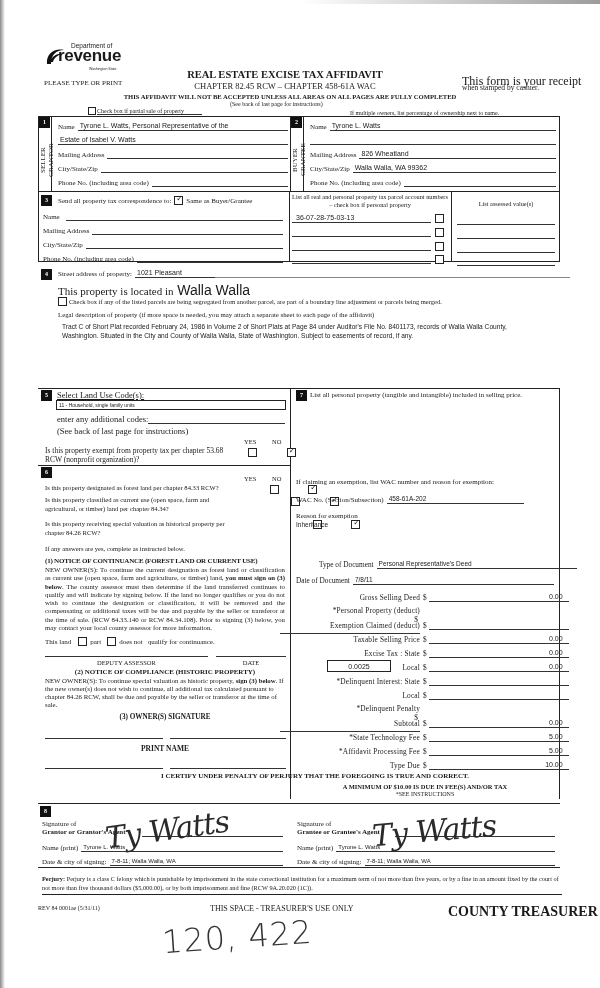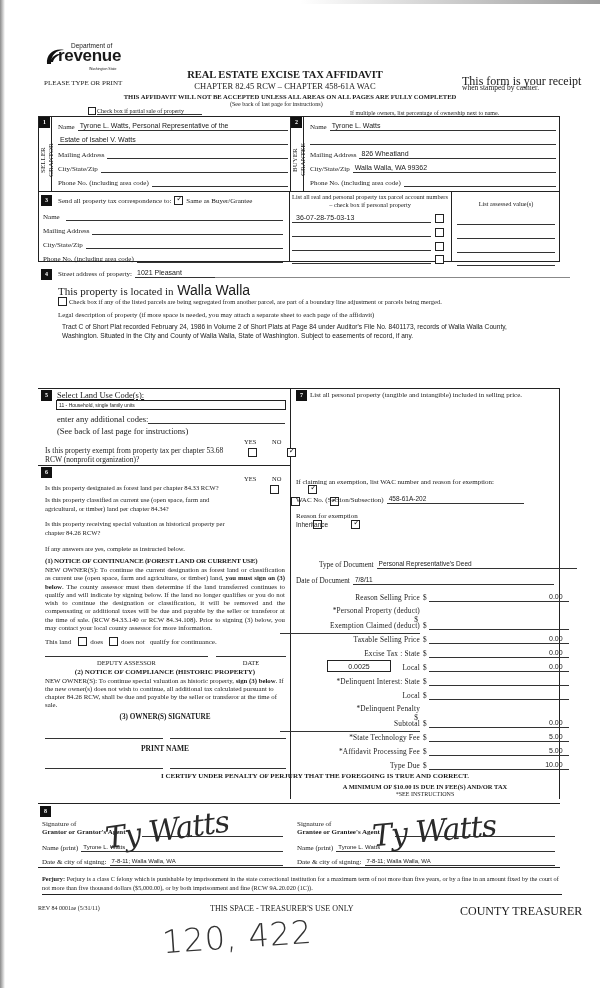--- a/index.html
+++ b/index.html
@@ -216,21 +216,21 @@
 <span class="abs cb checked" style="left:276px;top:520px;"></span>
 
 <div class="abs" style="left:45px;top:545px;font-size:6.6px;">If any answers are yes, complete as instructed below.</div>
 <div class="abs" style="left:45px;top:557px;font-size:7px;font-weight:bold;white-space:nowrap;letter-spacing:-0.2px;">(1) NOTICE OF CONTINUANCE (FOREST LAND OR CURRENT USE)</div>
 <div class="abs" style="left:45px;top:566px;width:240px;font-size:6.8px;line-height:8.3px;text-align:justify;">
   <span>NEW OWNER(S): To continue the current designation as forest land or classification as current use (open space, farm and agriculture, or timber) land, </span><b>you must sign on (3) below</b><span>. The county assessor must then determine if the land transferred continues to qualify and will indicate by signing below. If the land no longer qualifies or you do not wish to continue the designation or classification, it will be removed and the compensating or additional taxes will be due and payable by the seller or transferor at the time of sale. (RCW 84.33.140 or RCW 84.34.108). Prior to signing (3) below, you may contact your local county assessor for more information.</span>
 </div>
 <div class="abs" style="left:45px;top:637px;display:flex;align-items:center;white-space:nowrap;font-size:7px;">
   <span>This land</span>
   <span class="cb" style="margin:0 3px 0 7px;"></span>
-  <span>does</span>
+  <span>part</span>
   <span class="cb" style="margin:0 3px 0 6px;"></span>
   <span>does not</span>
   <span style="margin-left:5px;">qualify for continuance.</span>
 </div>
 <div class="abs line" style="left:45px;top:656px;width:163px;"></div>
 <div class="abs line" style="left:216px;top:656px;width:70px;"></div>
 <div class="abs" style="left:45px;top:659px;width:163px;text-align:center;font-size:6.5px;">DEPUTY ASSESSOR</div>
 <div class="abs" style="left:216px;top:659px;width:70px;text-align:center;font-size:6.5px;">DATE</div>
 <div class="abs" style="left:45px;top:668px;width:240px;text-align:center;font-size:7px;font-weight:bold;">(2) NOTICE OF COMPLIANCE (HISTORIC PROPERTY)</div>
 <div class="abs" style="left:45px;top:677px;width:240px;font-size:6.8px;line-height:8px;">
@@ -258,21 +258,21 @@
   <span class="lbl" style="font-size:7.3px;">Type of Document</span>
   <span class="val" style="font-size:6.5px;">Personal Representative's Deed</span>
 </div>
 <div class="fieldrow" style="left:296px;top:575px;width:258px;">
   <span class="lbl" style="font-size:7.3px;">Date of Document</span>
   <span class="val" style="font-size:6.5px;">7/8/11</span>
 </div>
 
 
 <div class="money" style="left:270px;top:592px;">
-  <span class="lbl">Reason Selling Price</span>
+  <span class="lbl">Gross Selling Deed</span>
     <span class="dollar">$</span>
     <span class="val">0.00</span>
 </div>
 <div class="money" style="left:270px;top:606px;flex-direction:column;">
   <span class="lbl">*Personal Property (deduct)</span>
     <span class="dollar">$</span>
     <span class="val"></span>
 </div>
 <div class="money" style="left:270px;top:620px;">
   <span class="lbl">Exemption Claimed (deduct)</span>
@@ -365,17 +365,17 @@
   <span class="val" style="font-size:6px;">7-8-11; Walla Walla, WA</span>
 </div>
 <div class="abs sig" style="left:372px;top:813px;transform:rotate(-5deg);">Ty Watts</div>
 
 
 <div class="abs" style="left:42px;top:875px;width:520px;font-size:6.3px;line-height:8.5px;border-bottom:1px solid #222;padding-bottom:2px;">
   <b>Perjury:</b><span> Perjury is a class C felony which is punishable by imprisonment in the state correctional institution for a maximum term of not more than five years, or by a fine in an amount fixed by the court of not more than five thousand dollars ($5,000.00), or by both imprisonment and fine (RCW 9A.20.020 (1C)).</span>
 </div>
 <div class="abs" style="left:38px;top:905px;font-size:6px;">REV 84 0001ae (5/31/11)</div>
 <div class="abs" style="left:210px;top:904px;font-size:8px;">THIS SPACE - TREASURER'S USE ONLY</div>
-<div class="abs" style="left:460px;top:904px;font-size:12px;">COUNTY TREASURER</div>
+<div class="abs" style="left:448px;top:904px;font-size:14px;font-weight:bold;">COUNTY TREASURER</div>
 <div class="abs" style="left:162px;top:918px;font-family:'DejaVu Sans', sans-serif;font-size:32px;font-weight:200;color:#333;transform:rotate(-4deg);letter-spacing:1px;">120, 422</div>
 
 
 
 
 </body></html>

